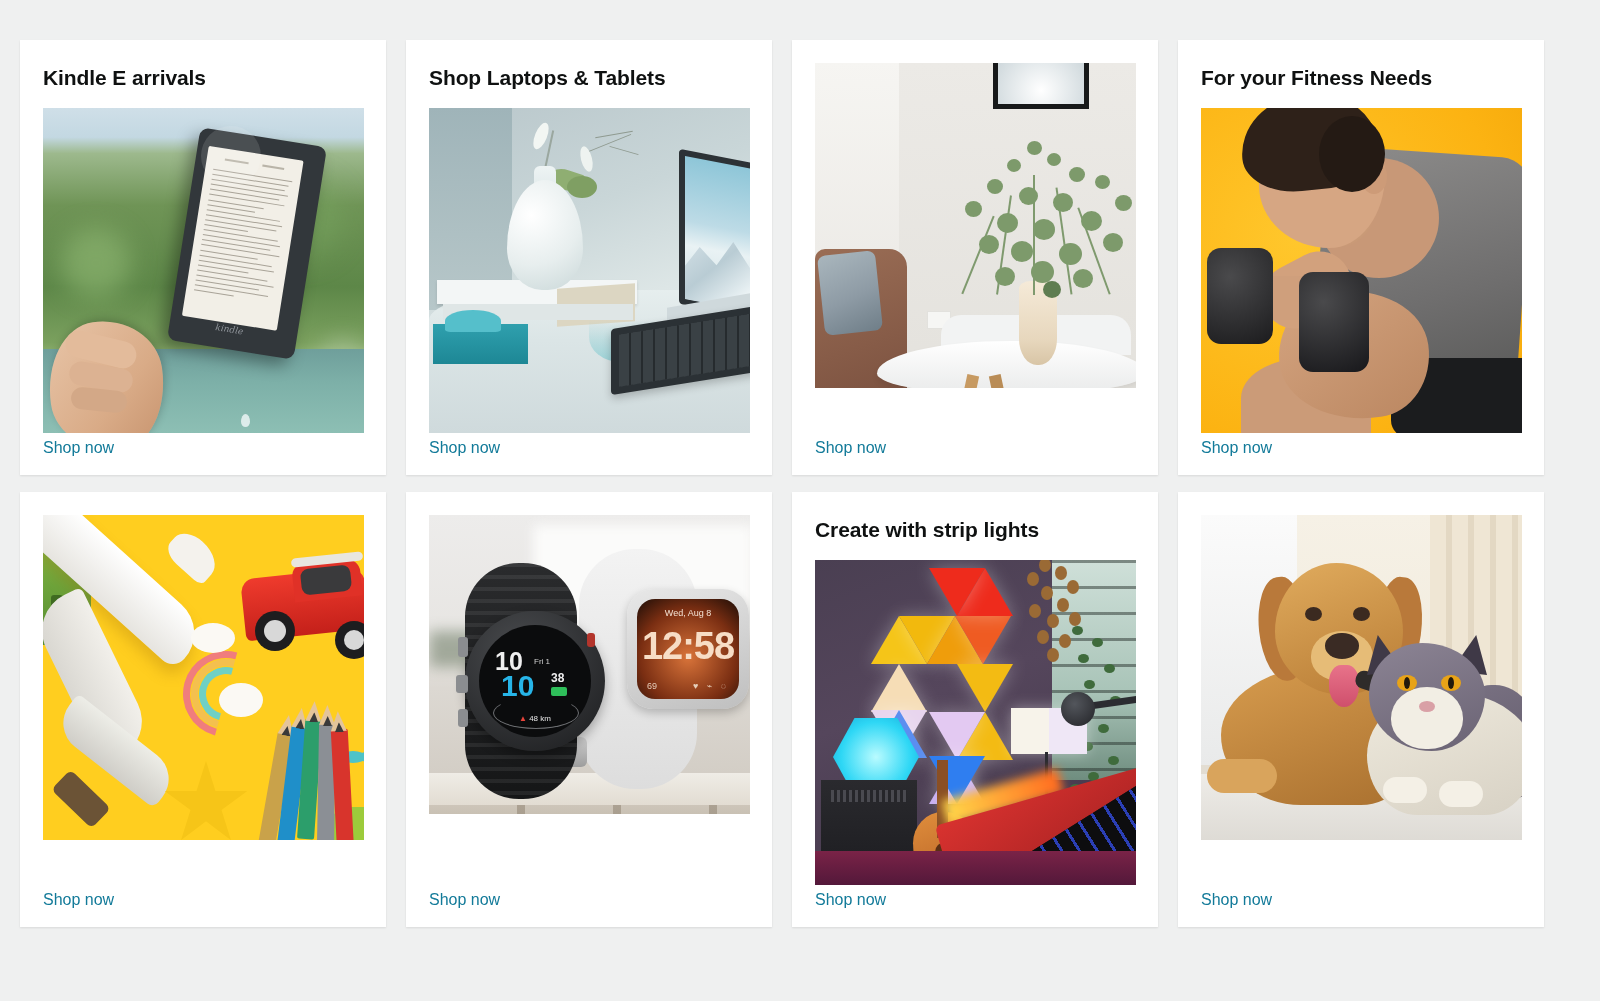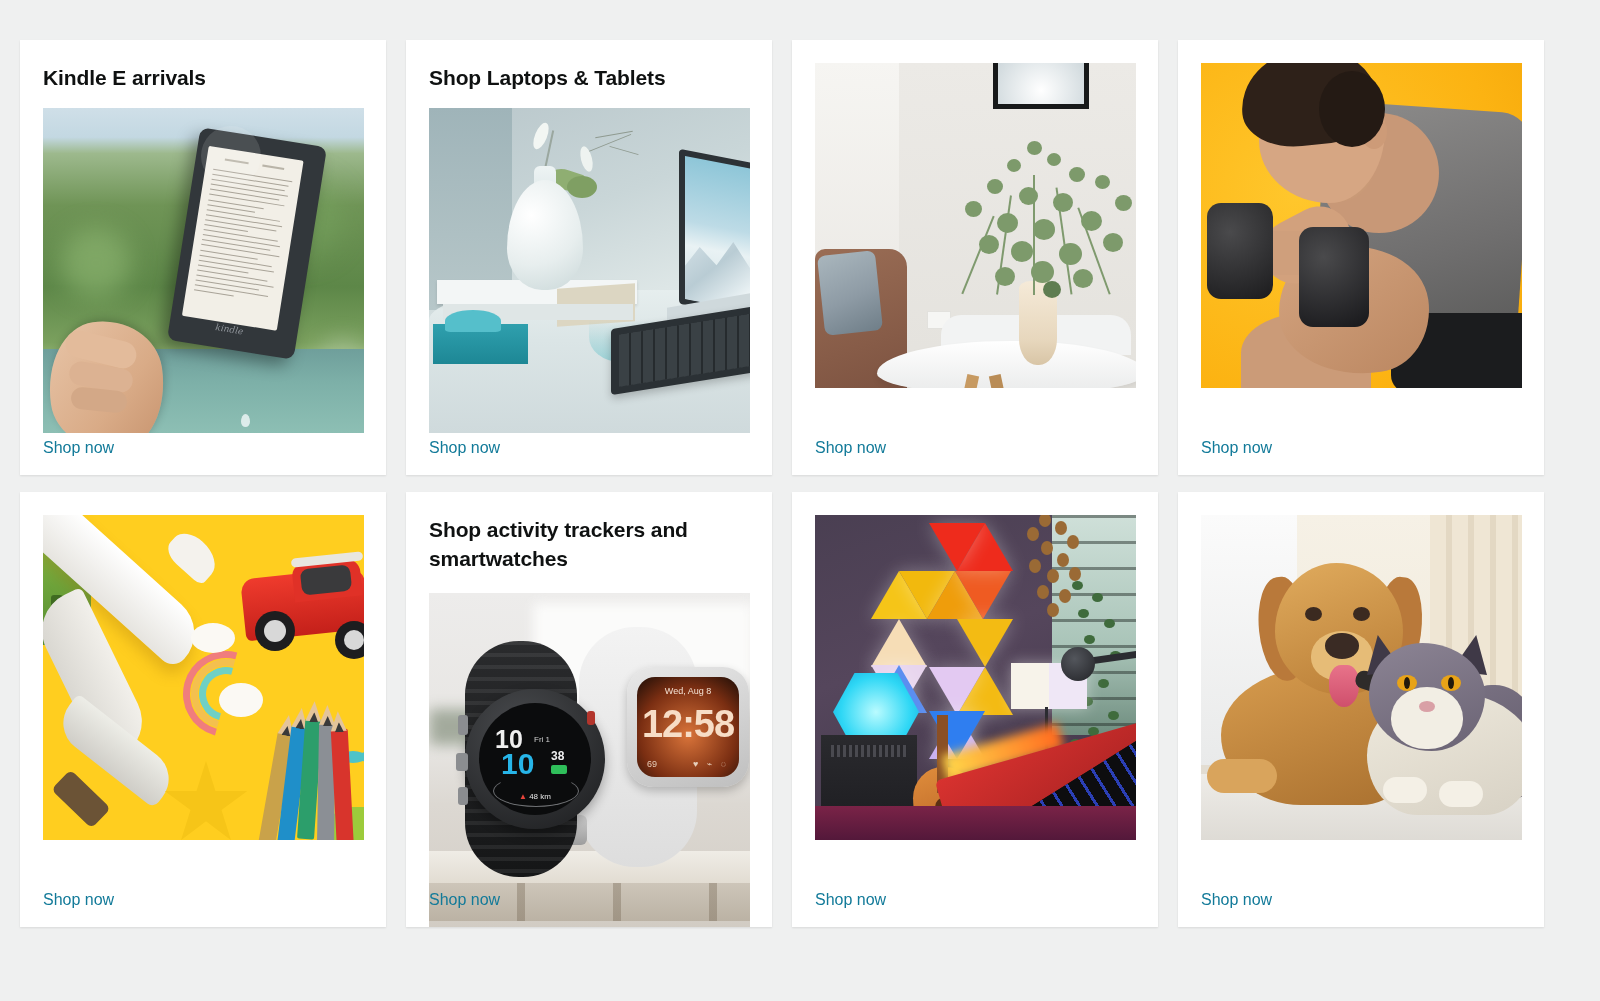--- a/index.html
+++ b/index.html
@@ -34,21 +34,21 @@
     letter-spacing:-.1px;
     margin:0 0 16px 0;
   }
   .card-media{
     width:321px;
     height:325px;
     overflow:hidden;
     position:relative;
     background:#ddd;
   }
-  .tall .card-media{height:365px;margin-top:20px;}
+  .tall .card-media{height:299px;}
   .shop-link{
     position:absolute;
     left:23px;
     bottom:17px;
     font-size:16px;
     color:#127a99;
     text-decoration:none;
     line-height:20px;
     cursor:pointer;
   }
@@ -396,20 +396,21 @@
           <div class="lf" style="left:52px;top:132px;width:20px;height:19px;"></div>
           <div class="lf" style="left:130px;top:134px;width:20px;height:19px;"></div>
           <div class="lf" style="left:100px;top:146px;width:18px;height:17px;background:#5f7d51"></div>
         </div>
       </div>
     </div>
     <a class="shop-link">Shop now</a>
   </div>
 
   <div class="card">
+    <div class="card-title">For your Fitness Needs</div>
     <div class="card-media">
       <div class="scene">
         <div class="el ft-bg"></div>
         <div class="el ft-torso"></div>
         <div class="el ft-leg"></div>
         <div class="el ft-shoulder"></div>
         <div class="el ft-jaw"></div>
         <div class="el ft-head"></div>
         <div class="el ft-ear"></div>
         <div class="el ft-hair"></div>
@@ -471,21 +472,20 @@
         <div class="ty-pen" style="left:294px;top:214px;background:#d8342c;transform:rotate(-3deg)">
             <i></i>
             <b></b>
           </div>
       </div>
     </div>
     <a class="shop-link">Shop now</a>
   </div>
 
   <div class="card tall">
-    <div class="card-title">Shop activity trackers and smartwatches</div>
     <div class="card-media">
       <div class="scene">
         <div class="el wt-bg"></div>
         <div class="el wt-blurw"></div>
         <div class="el wt-blurg"></div>
         <div class="el wt-shelf"></div>
         <div class="el wt-plank"></div>
         <div class="el wt-wband"></div>
         <div class="el wt-clip"></div>
         <div class="el wt-bband">
@@ -513,20 +513,21 @@
             <div class="wt-barc"></div>
             <div class="wt-bkm"><em>▲</em> <span>48 km</span></div>
           </div>
         </div>
       </div>
     </div>
     <a class="shop-link">Shop now</a>
   </div>
 
   <div class="card">
+    <div class="card-title">Create with strip lights</div>
     <div class="card-media">
       <div class="scene">
         <div class="el sl-bg"></div>
         <div class="el sl-win">
             <div class="sl-winbar"></div>
           </div>
         <div class="el sl-ivy">
           <i style="left:10px;top:6px"></i>
             <i style="left:30px;top:18px"></i>
             <i style="left:16px;top:34px"></i>

